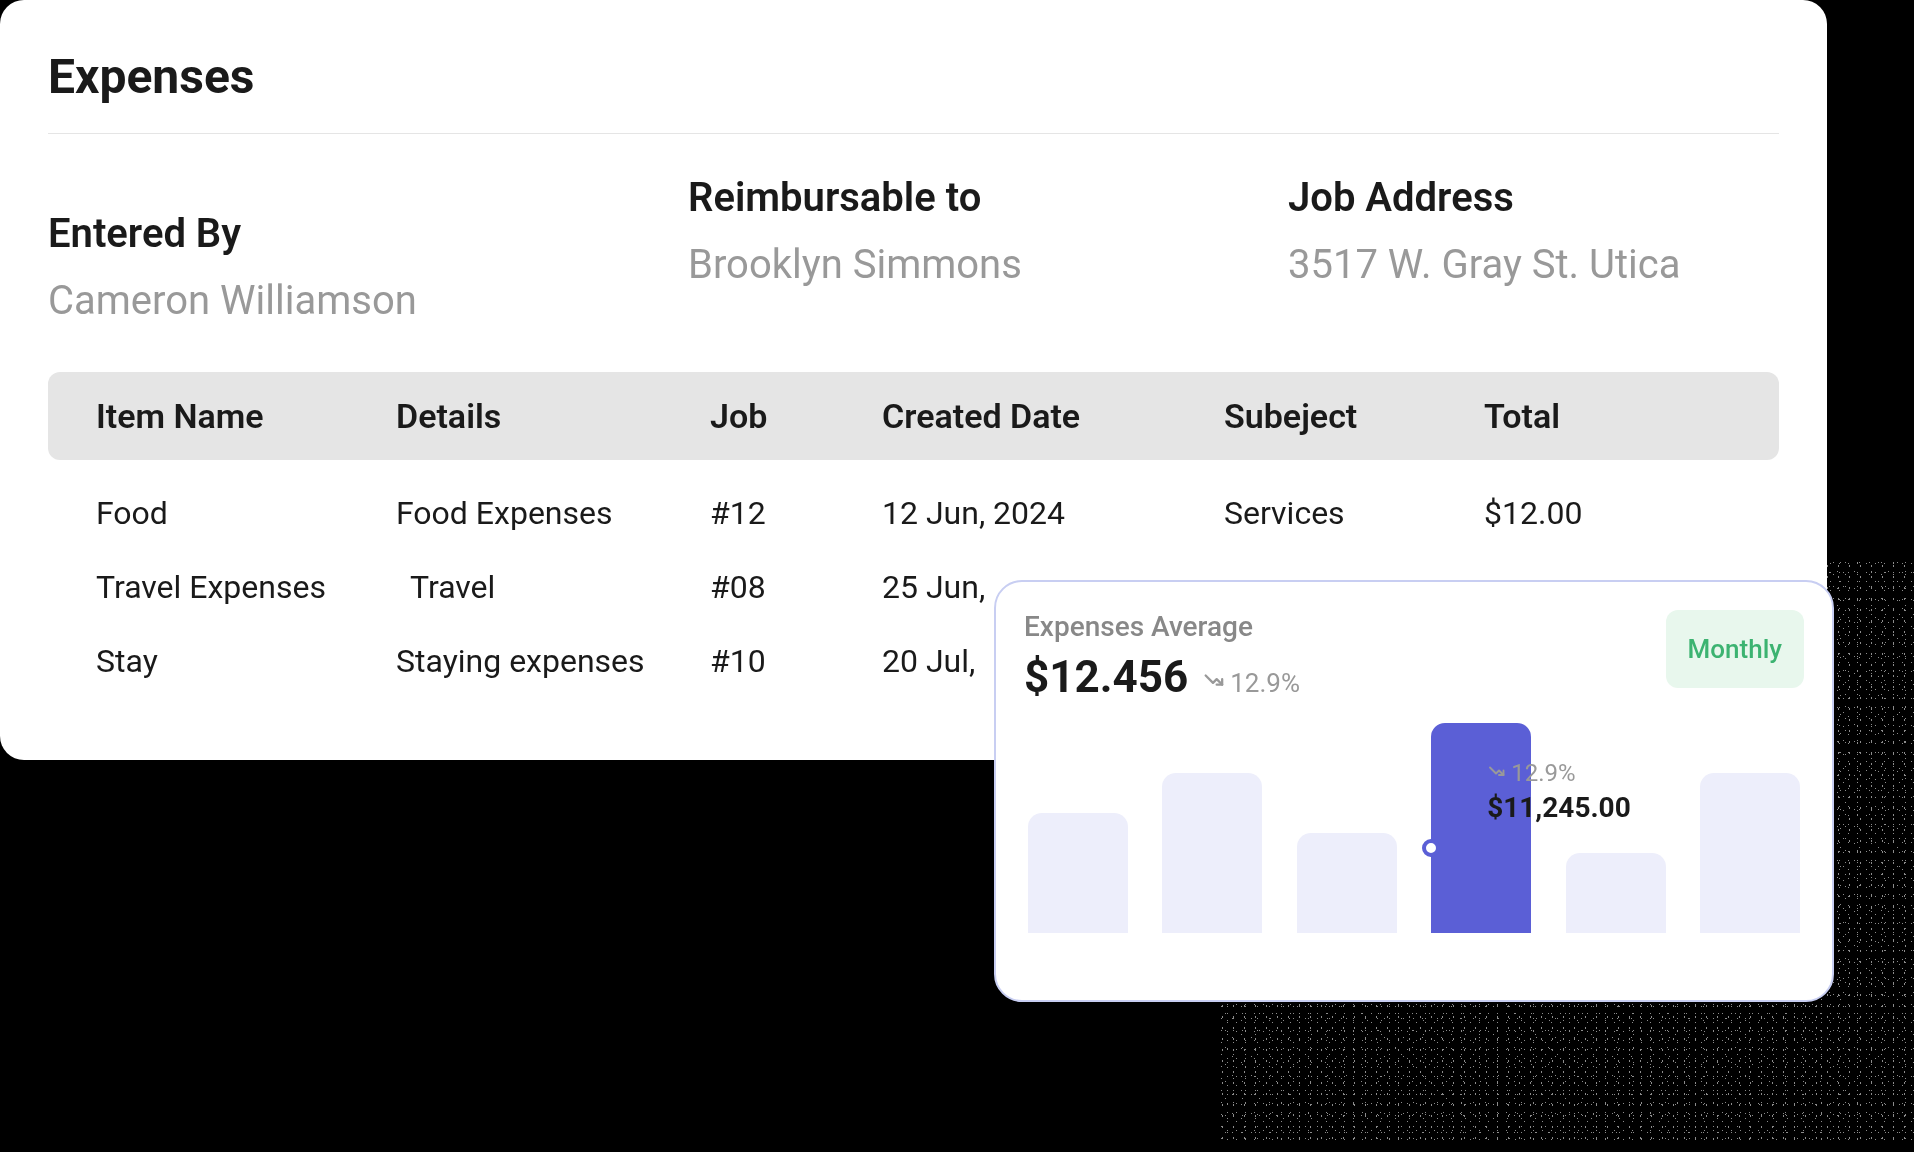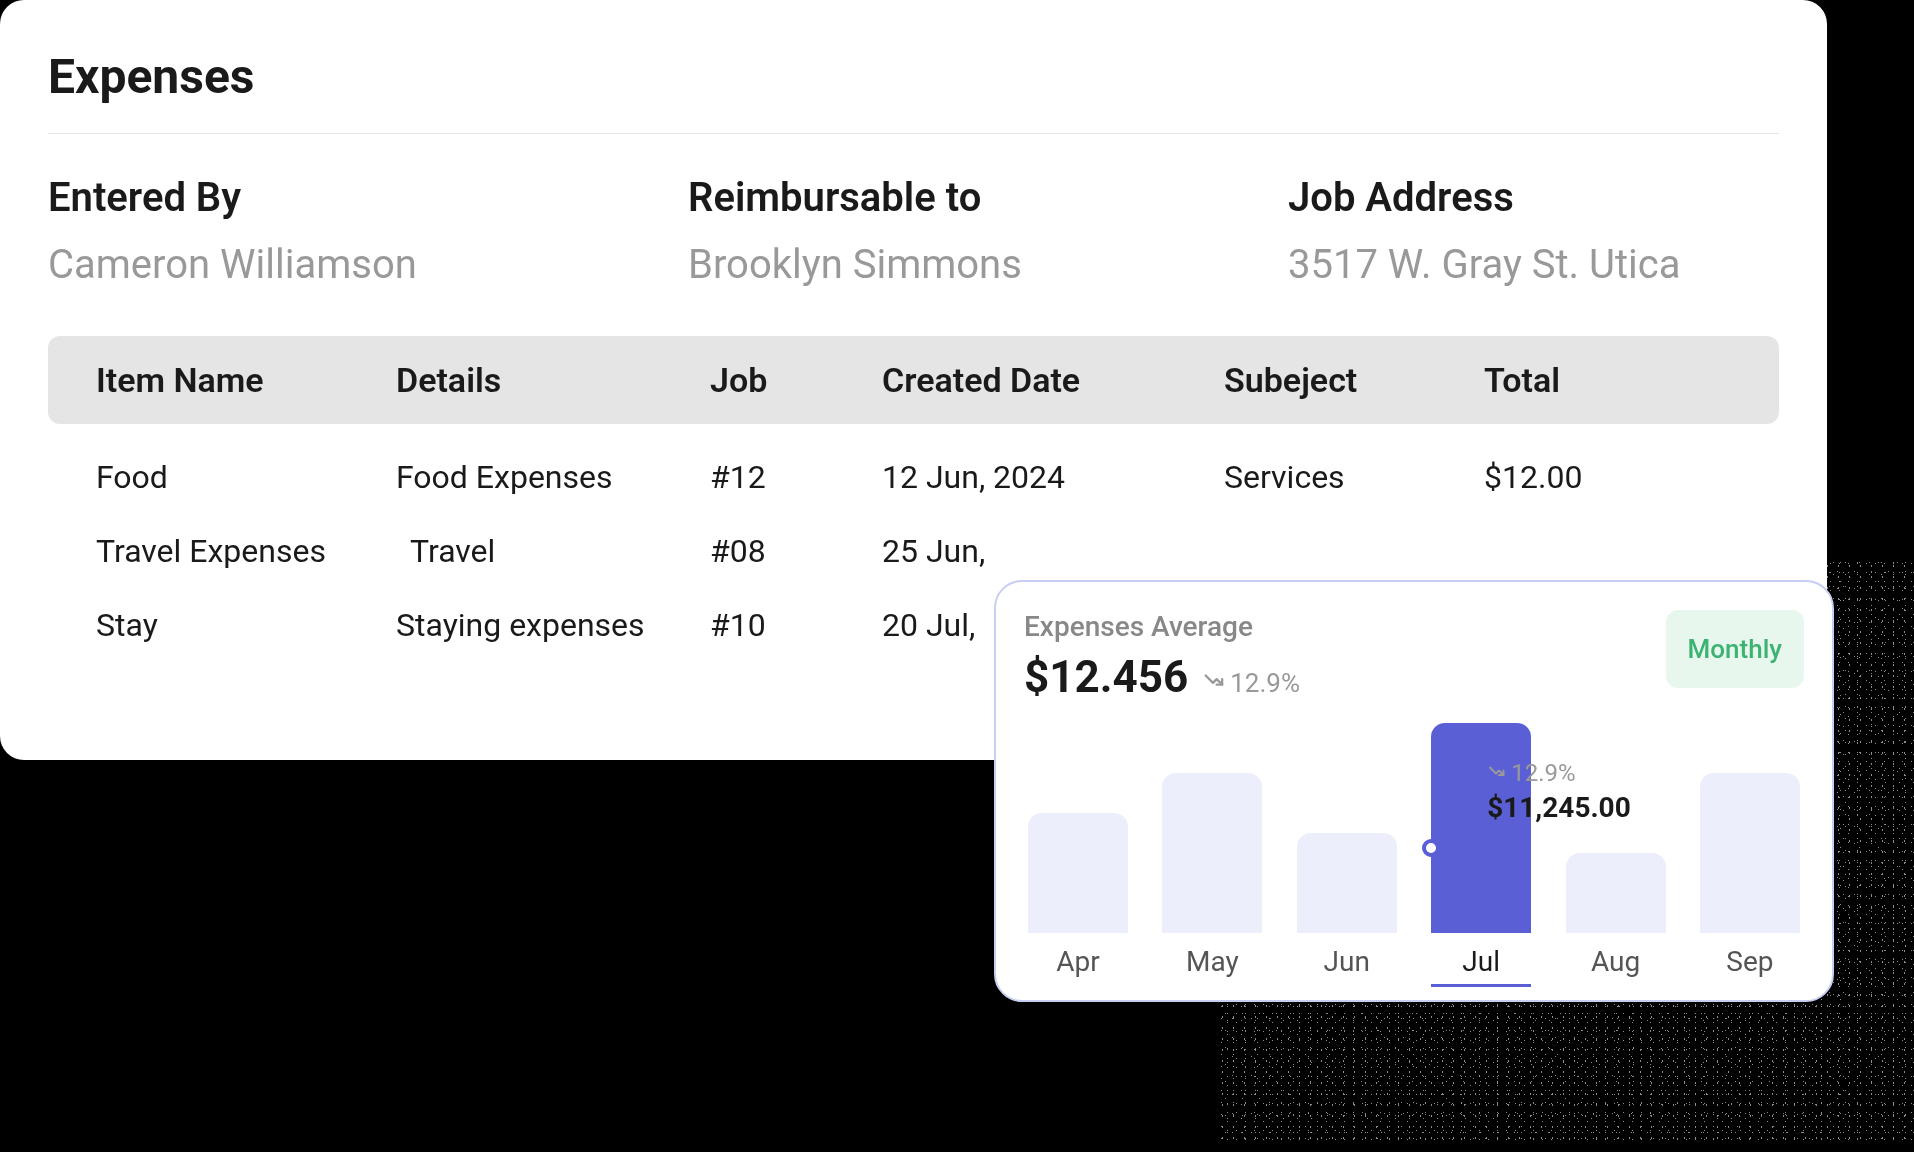--- a/index.html
+++ b/index.html
@@ -37,21 +37,21 @@
       margin-bottom: 40px;
     }
     .meta-row {
       display: flex;
       gap: 120px;
       margin-bottom: 48px;
     }
     .meta-item {
       flex: 0 0 auto;
     }
-    .meta-item:nth-child(1) { width: 520px; }
+    .meta-item:nth-child(1) { width: 520px; margin-top: 36px; }
     .meta-item:nth-child(2) { width: 480px; }
     .meta-label {
       font-size: 40px;
       font-weight: 600;
       color: #1a1a1a;
       margin-bottom: 20px;
     }
     .meta-value {
       font-size: 40px;
       font-weight: 400;
@@ -333,21 +333,13 @@
           <div class="tooltip-value">$11,245.00</div>
         </div>
       </div>
       <div class="bar-wrap">
         <div class="bar" style="height: 80px;"></div>
       </div>
       <div class="bar-wrap">
         <div class="bar" style="height: 160px;"></div>
       </div>
     </div>
-  <div class="chart-labels" id="chart-labels">
-      <div class="chart-label">Apr</div>
-      <div class="chart-label">May</div>
-      <div class="chart-label">Jun</div>
-      <div class="chart-label active">Jul</div>
-      <div class="chart-label">Aug</div>
-      <div class="chart-label">Sep</div>
-    </div>
 </div>
 
 </body></html>

